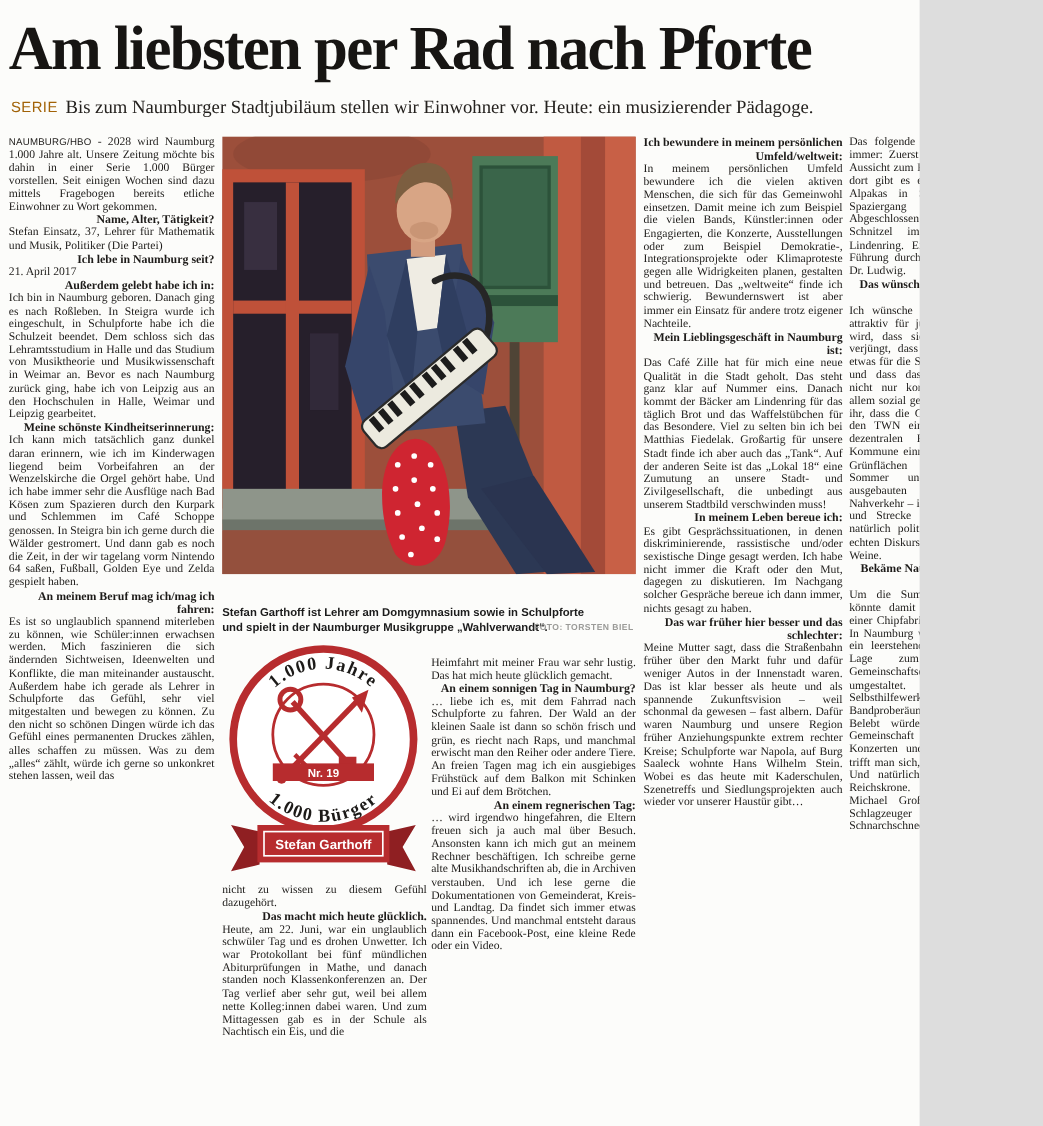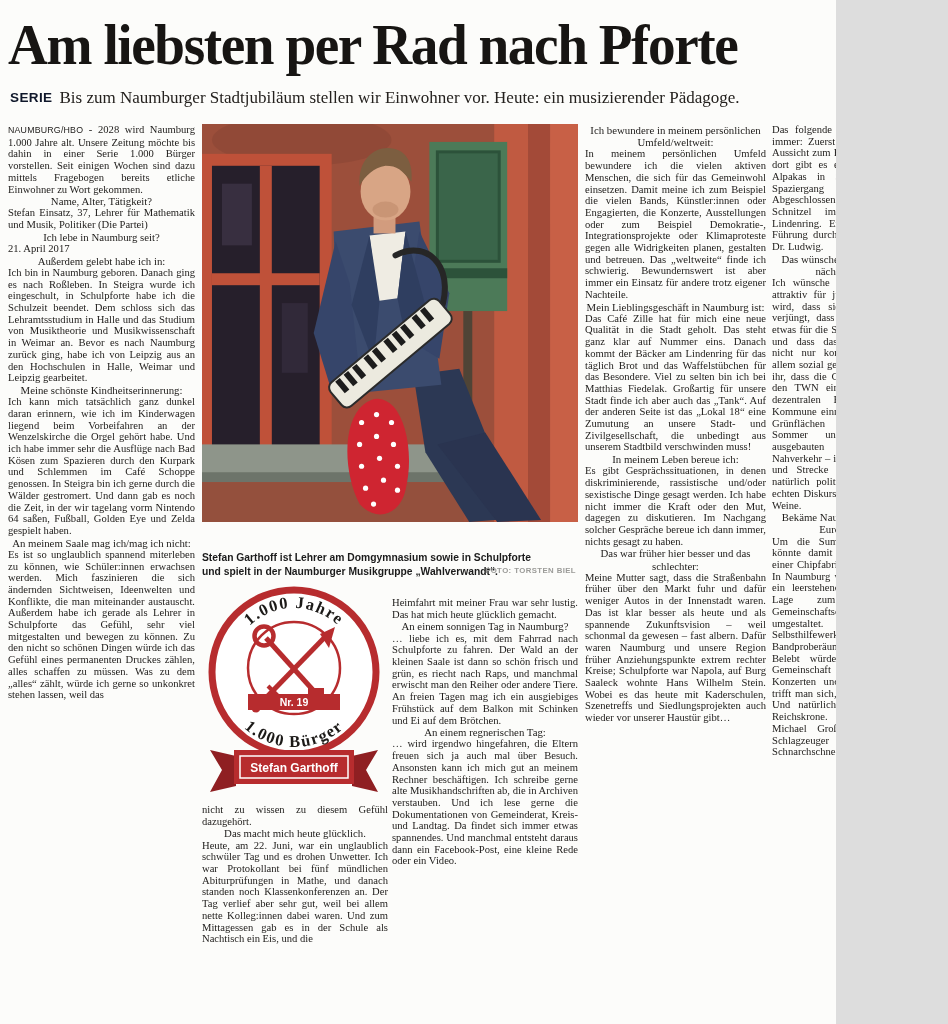--- a/index.html
+++ b/index.html
@@ -6,29 +6,29 @@
   .page { position:relative; width:836px; height:1024px; background:#fcfcfa;
           overflow:hidden; font-family:"Liberation Serif", serif; }
 
   .headline { position:absolute; left:8px; top:12px; width:936px;
               font-size:57px; font-weight:bold; color:#171513;
               letter-spacing:-1.5px; white-space:nowrap;
               transform:scaleX(0.97); transform-origin:left; }
 
   .kicker { position:absolute; left:10px; top:88px; width:930px;
             font-size:17px; color:#24211e; white-space:nowrap; }
-  .kicker-label { font-family:"Liberation Sans", sans-serif; font-weight:bold;
-                  font-size:13.5px; color:#0f172a; letter-spacing:0.4px;
+  .kicker-label { font-family:"Liberation Sans", sans-serif; font-weight:normal;
+                  font-size:13.5px; color:#a16207; letter-spacing:0.4px;
                   margin-right:7px; vertical-align:1.5px; }
 
   .col { position:absolute; font-size:10.6px; line-height:11.7px;
          text-align:justify; color:#1d1b19; }
   .col p { margin:0; }
   .qhead { margin:11px 0 0 0; font-size:10.8px; line-height:12.2px;
-           font-weight:normal; text-align:center; }
+           font-weight:bold; text-align:right; }
   .leadtag { font-family:"Liberation Sans", sans-serif; font-weight:normal;
              font-size:8.8px; letter-spacing:0.2px; }
 
   #col1 { left:8px;   top:124px; width:187px; }
   #col2 { left:202px; top:804px; width:186px; }
   #col3 { left:392px; top:597px; width:186px; }
   #col4 { left:585px; top:124px; width:181px; }
   #col5 { left:772px; top:124px; width:172px; }
 
   .photo { position:absolute; left:202px; top:124px; width:376px; height:398px; }
@@ -62,21 +62,21 @@
   <div class="col" id="col1">
     <p><span class="leadtag">NAUMBURG/HBO</span> <span>- 2028 wird Naumburg 1.000 Jahre alt. Unsere Zeitung möchte bis dahin in einer Serie 1.000 Bürger vorstellen. Seit einigen Wochen sind dazu mittels Fragebogen bereits etliche Einwohner zu Wort gekommen.</span></p>
     <p class="qhead">Name, Alter, Tätigkeit?</p>
     <p>Stefan Einsatz, 37, Lehrer für Mathematik und Musik, Politiker (Die Partei)</p>
     <p class="qhead">Ich lebe in Naumburg seit?</p>
     <p>21. April 2017</p>
     <p class="qhead">Außerdem gelebt habe ich in:</p>
     <p>Ich bin in Naumburg geboren. Danach ging es nach Roßleben. In Steigra wurde ich eingeschult, in Schulpforte habe ich die Schulzeit beendet. Dem schloss sich das Lehramtsstudium in Halle und das Studium von Musiktheorie und Musikwissenschaft in Weimar an. Bevor es nach Naumburg zurück ging, habe ich von Leipzig aus an den Hochschulen in Halle, Weimar und Leipzig gearbeitet.</p>
     <p class="qhead">Meine schönste Kindheitserinnerung:</p>
     <p>Ich kann mich tatsächlich ganz dunkel daran erinnern, wie ich im Kinderwagen liegend beim Vorbeifahren an der Wenzelskirche die Orgel gehört habe. Und ich habe immer sehr die Ausflüge nach Bad Kösen zum Spazieren durch den Kurpark und Schlemmen im Café Schoppe genossen. In Steigra bin ich gerne durch die Wälder gestromert. Und dann gab es noch die Zeit, in der wir tagelang vorm Nintendo 64 saßen, Fußball, Golden Eye und Zelda gespielt haben.</p>
-    <p class="qhead">An meinem Saale mag ich/mag ich nicht:</p>
+    <p class="qhead">An meinem Beruf mag ich/mag ich fahren:</p>
     <p>Es ist so unglaublich spannend miterleben zu können, wie Schüler:innen erwachsen werden. Mich faszinieren die sich ändernden Sichtweisen, Ideenwelten und Konflikte, die man miteinander austauscht. Außerdem habe ich gerade als Lehrer in Schulpforte das Gefühl, sehr viel mitgestalten und bewegen zu können. Zu den nicht so schönen Dingen würde ich das Gefühl eines permanenten Druckes zählen, alles schaffen zu müssen. Was zu dem „alles“ zählt, würde ich gerne so unkonkret stehen lassen, weil das</p>
   </div>
 
   <div class="photo">
     <svg viewBox="0 0 377 400" preserveAspectRatio="none">
       <rect width="377" height="400" fill="#9c4f3b"></rect>
       <ellipse cx="320" cy="60" rx="70" ry="45" fill="#c4705a" opacity="0.30"></ellipse>
       <ellipse cx="100" cy="16" rx="90" ry="26" fill="#7e3f31" opacity="0.35"></ellipse>
       <rect x="293" y="0" width="34" height="400" fill="#c05a41"></rect>
       <rect x="327" y="0" width="22" height="400" fill="#a34a38"></rect>

